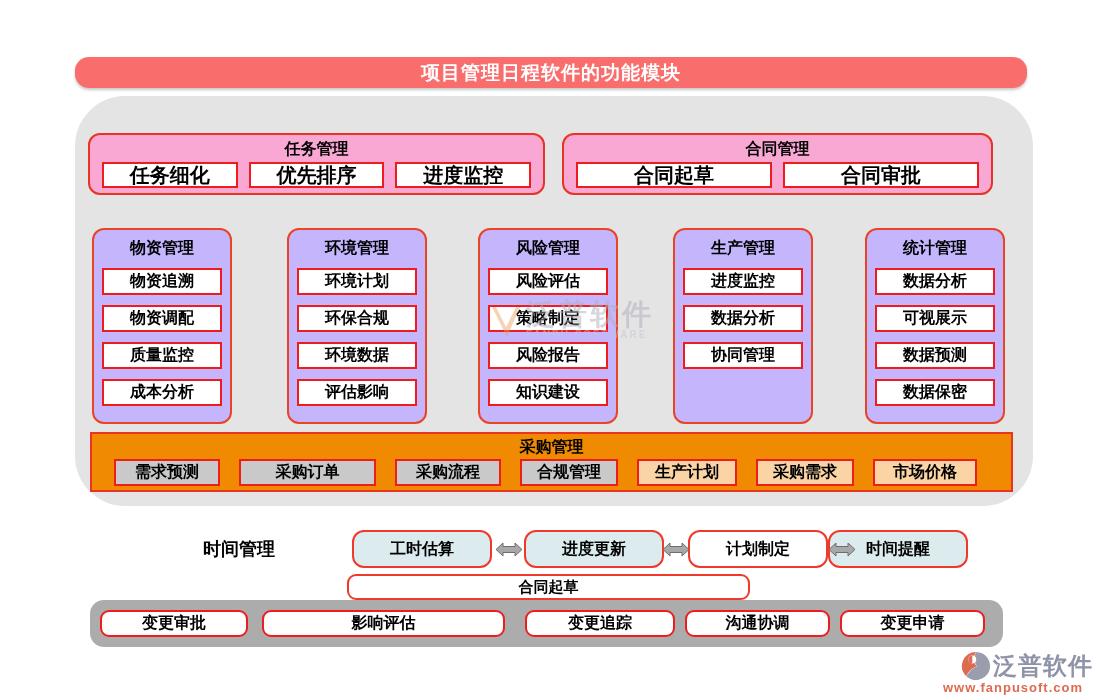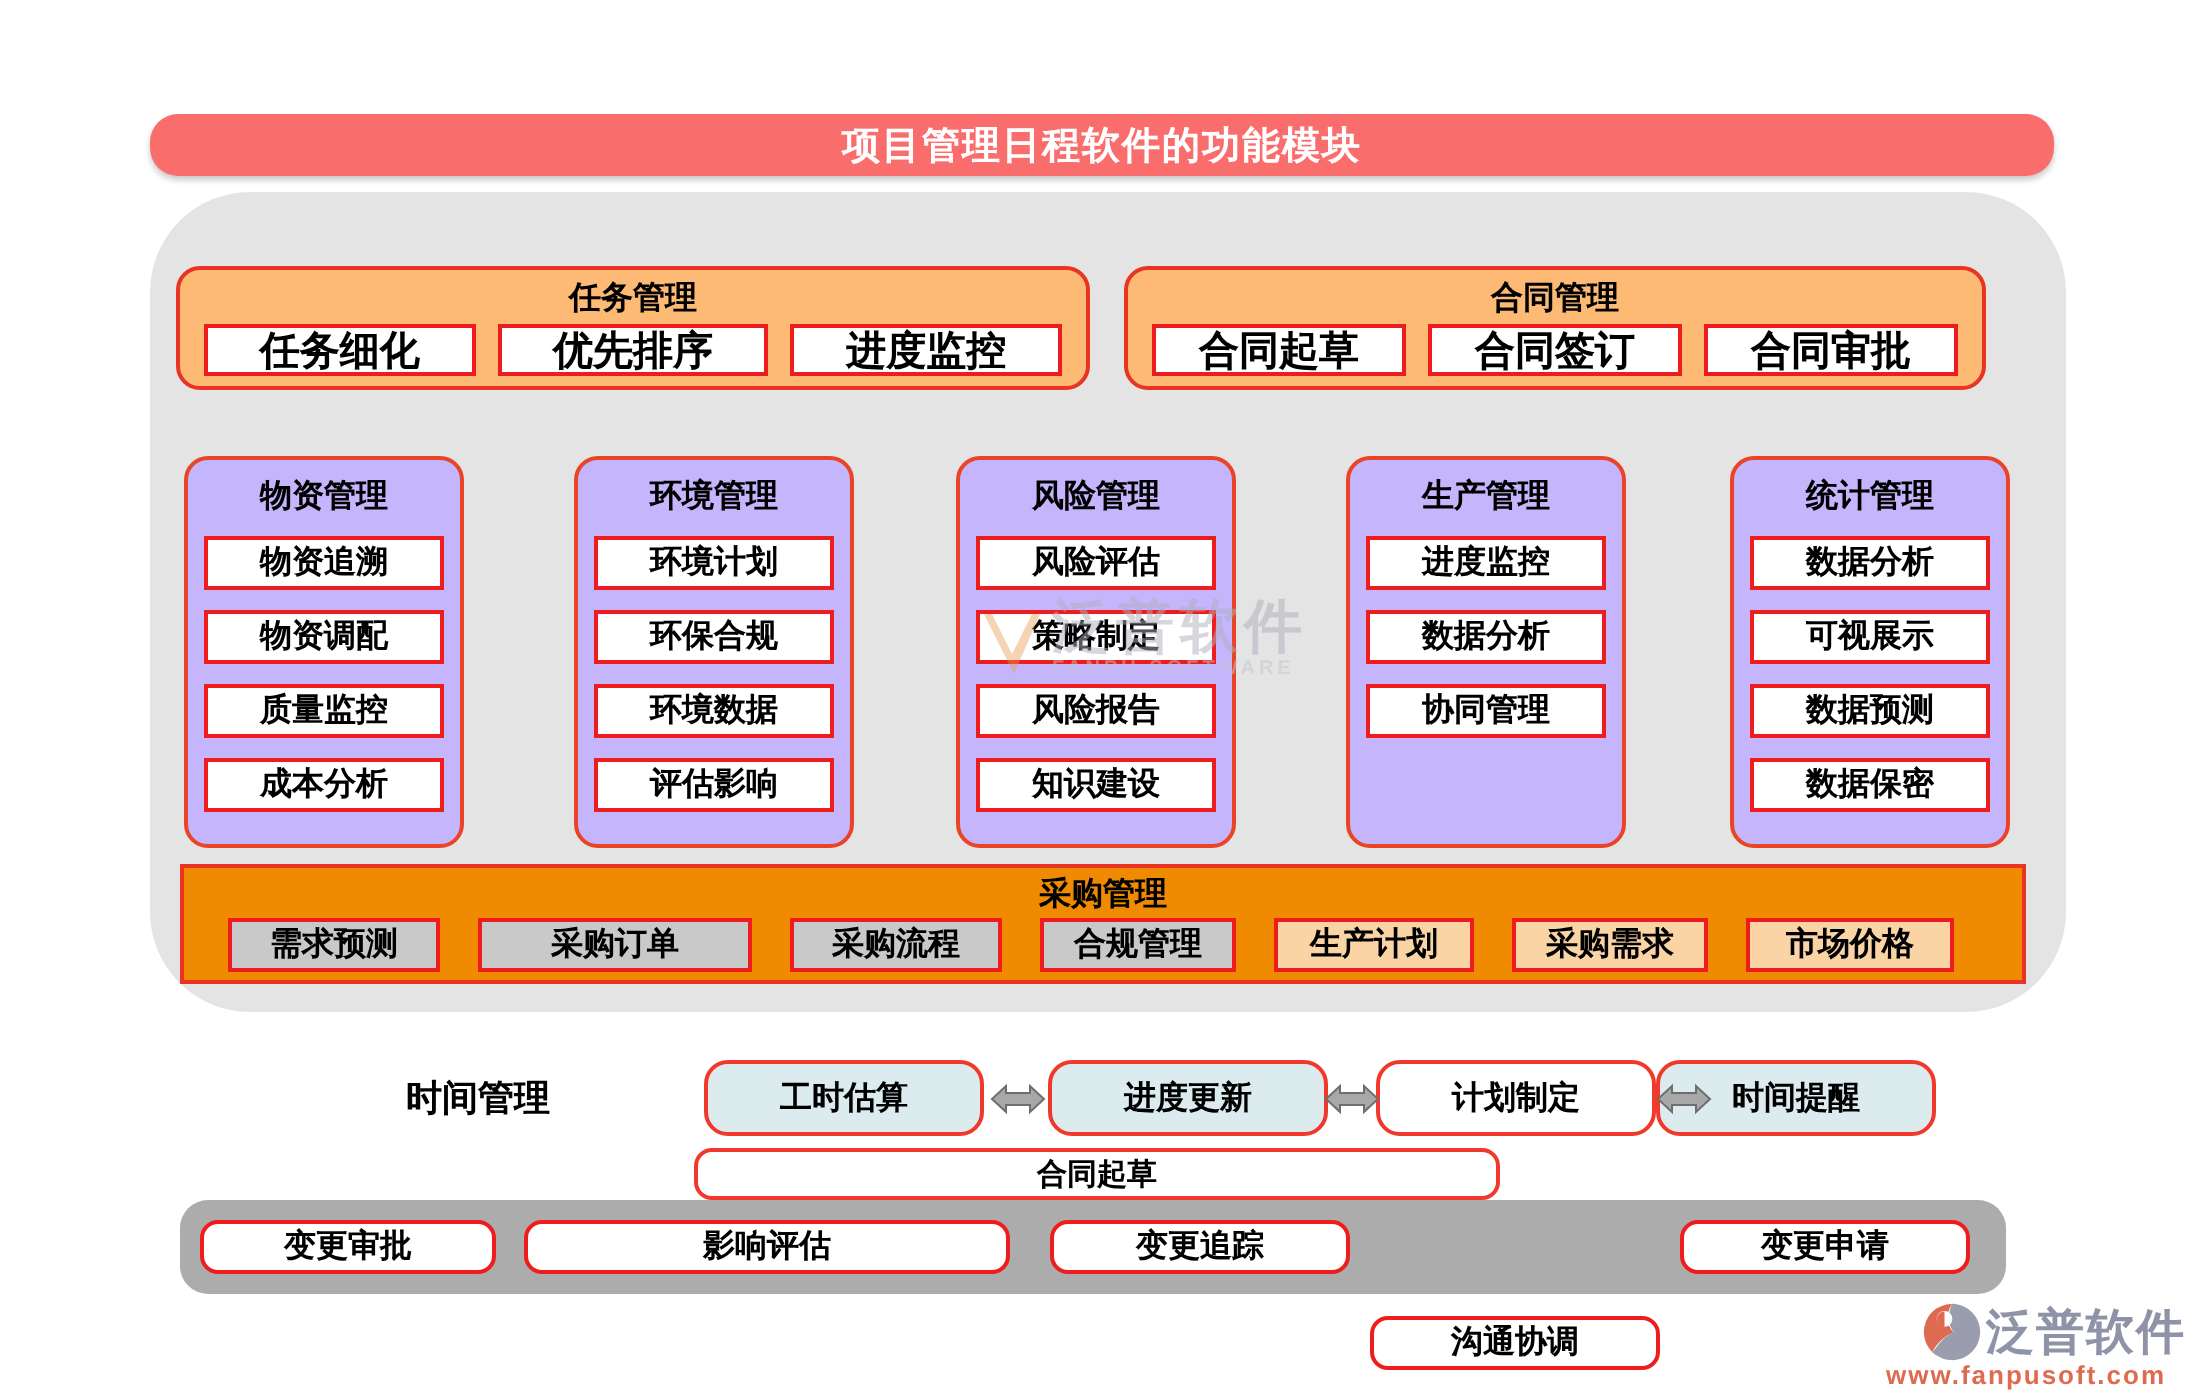--- a/index.html
+++ b/index.html
@@ -18,21 +18,21 @@
     color:#ffffff; font-size:19px; letter-spacing:1px;
     box-shadow:0 2px 3px rgba(0,0,0,.22);
   }
   .main-panel {
     left:75px; top:96px; width:958px; height:410px;
     background:#e4e4e4; border-radius:50px;
   }
 
   
   .section {
-    background:#fdba74; border:2px solid #e93323; border-radius:12px;
+    background:#f9a8d4; border:2px solid #e93323; border-radius:12px;
     height:62px; top:133px;
   }
   .section-title { text-align:center; font-size:16px; margin-top:4px; }
   .section-items {
     position:absolute; left:12px; right:12px; bottom:5px;
     display:flex; gap:11px;
   }
   .w-item {
     background:#ffffff; border:2px solid #ee1c1c; height:26px; flex:1;
     display:flex; align-items:center; justify-content:center; font-size:20px;
@@ -124,21 +124,20 @@
       <div class="w-item">任务细化</div>
       <div class="w-item">优先排序</div>
       <div class="w-item">进度监控</div>
     </div>
   </div>
 
   <div class="abs section" style="left:562px;width:431px;">
     <div class="section-title">合同管理</div>
     <div class="section-items">
       <div class="w-item">合同起草</div>
-      <div class="w-item">合同签订</div>
       <div class="w-item">合同审批</div>
     </div>
   </div>
 
   <div class="abs col" style="left:92px;">
     <div class="col-title">物资管理</div>
     <div class="col-item">物资追溯</div>
     <div class="col-item">物资调配</div>
     <div class="col-item">质量监控</div>
     <div class="col-item">成本分析</div>
@@ -198,21 +197,21 @@
   </svg>
   <svg class="abs arrow" style="left:828px;" viewBox="0 0 28 17">
     <path d="M1 8.5 L8 2 L8 5.5 L20 5.5 L20 2 L27 8.5 L20 15 L20 11.5 L8 11.5 L8 15 Z" fill="#a8a8a8" stroke="#6e6e6e" stroke-width="1"></path>
   </svg>
 
   <div class="abs change-title-box">合同起草</div>
   <div class="abs bottom-bar">
     <div class="bottom-item" style="left:10px;width:148px;">变更审批</div>
     <div class="bottom-item" style="left:172px;width:243px;">影响评估</div>
     <div class="bottom-item" style="left:435px;width:150px;">变更追踪</div>
-    <div class="bottom-item" style="left:595px;width:145px;margin-top:48px;">沟通协调</div>
+    <div class="bottom-item" style="left:595px;width:145px;">沟通协调</div>
     <div class="bottom-item" style="left:750px;width:145px;">变更申请</div>
   </div>
 
   <div class="abs watermark">
     <svg width="30" height="42" viewBox="0 0 30 42">
       <path d="M4 8 L14 28 L24 8 L28 8 L15 38 L0 8 Z" fill="#e79a55" opacity="0.85"></path>
     </svg>
     <div>
       <div class="wm-text">泛普软件</div>
       <div class="wm-sub">FANPU SOFTWARE</div>

